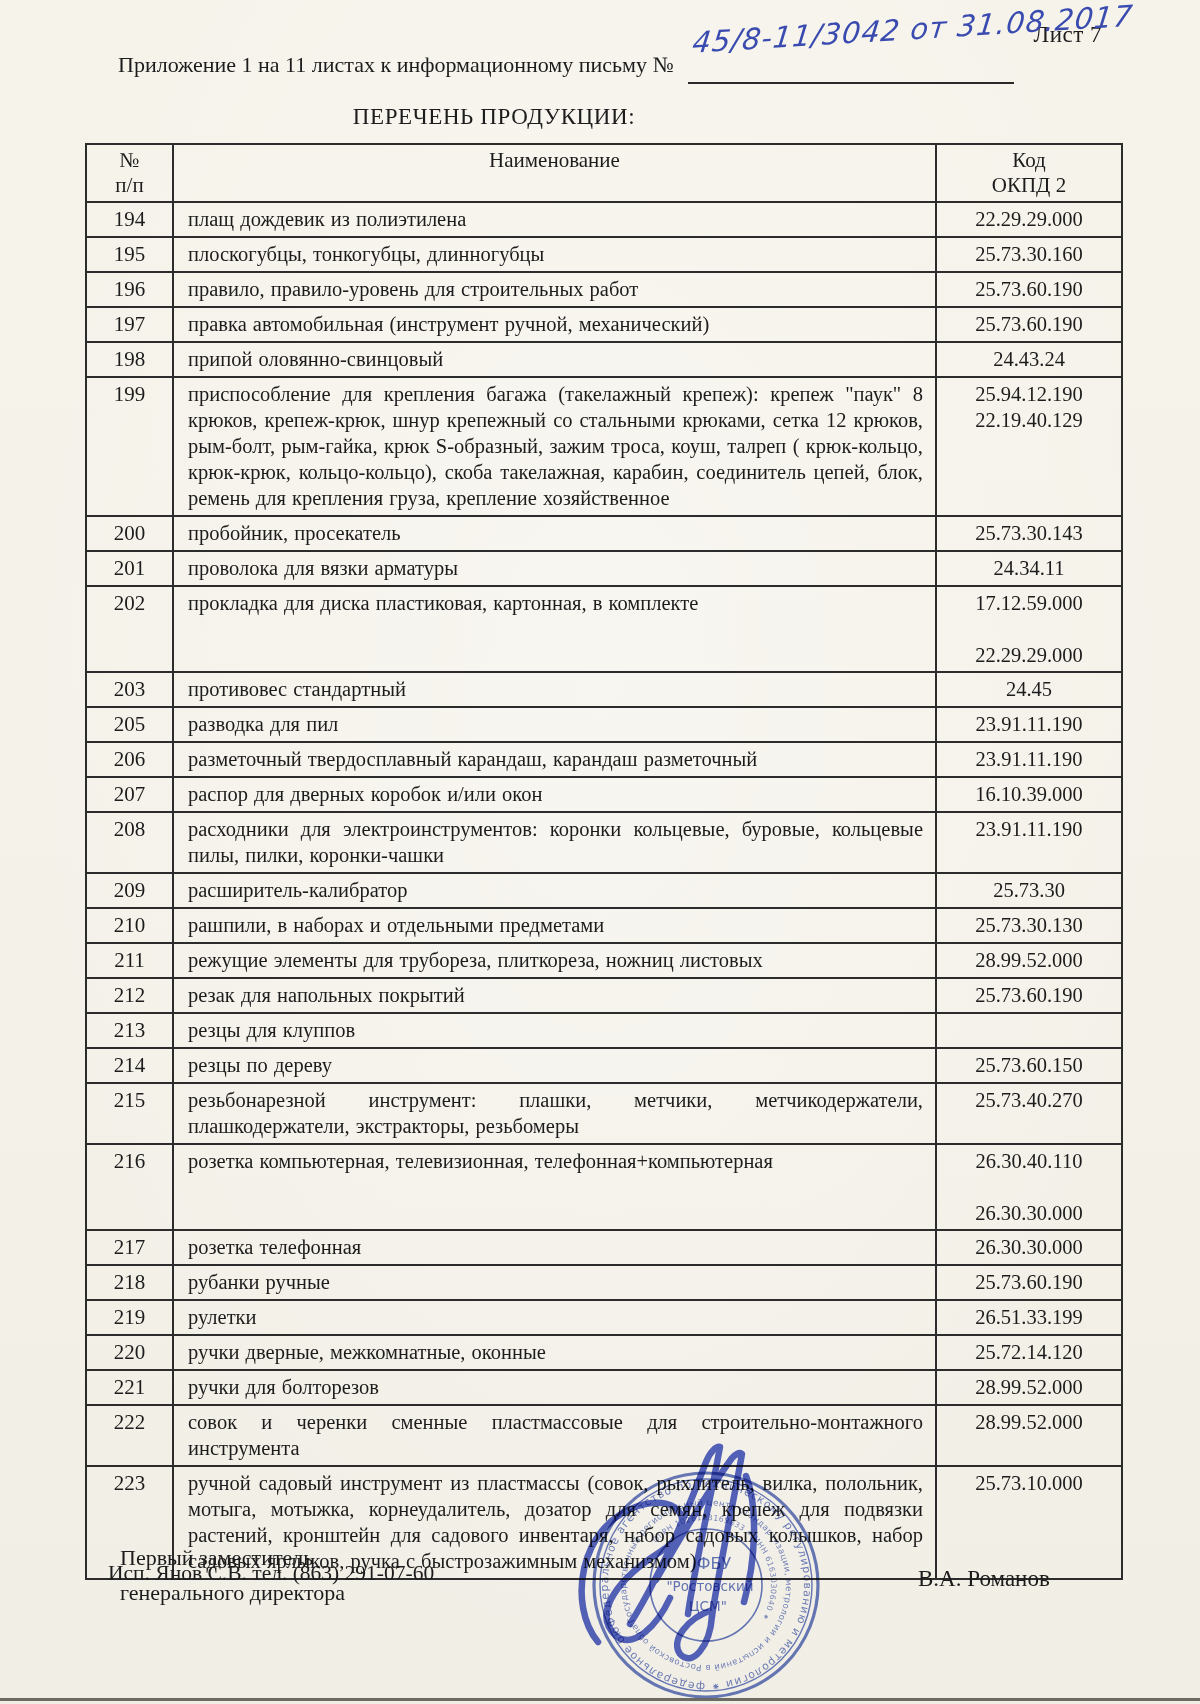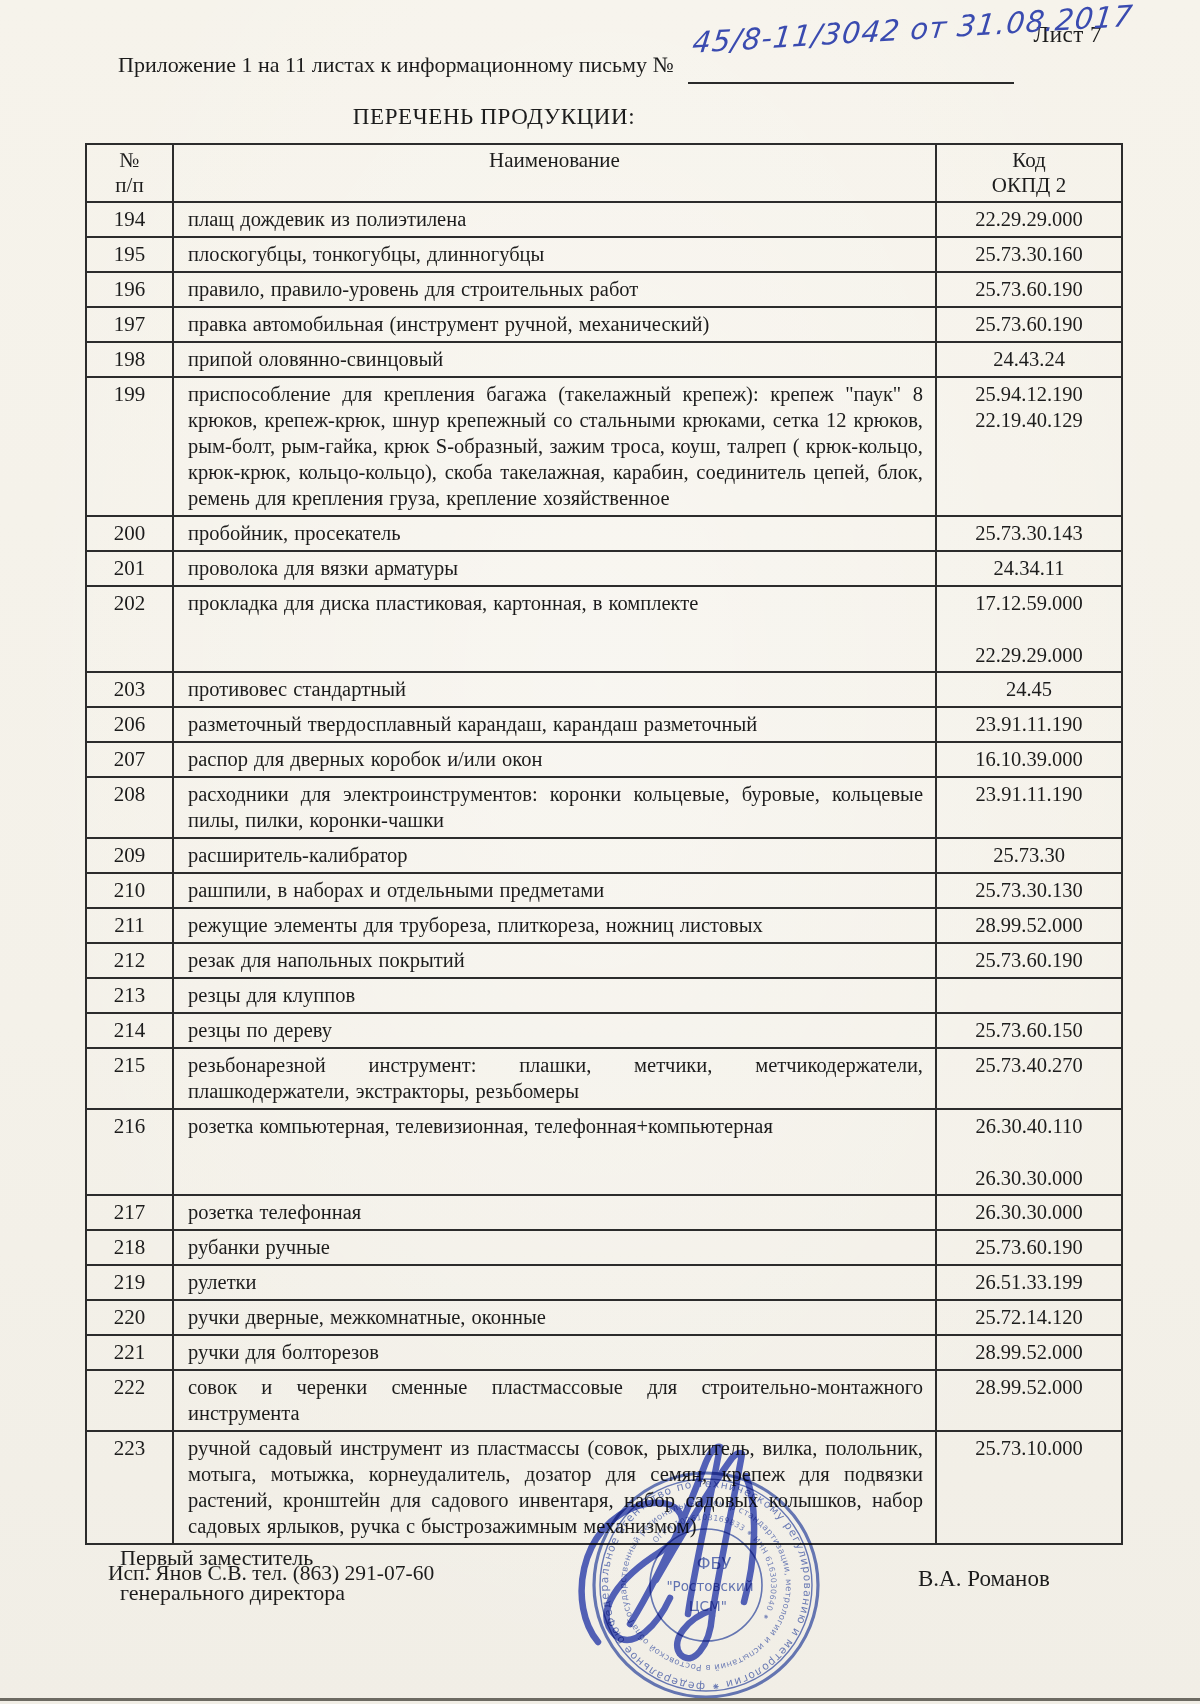--- a/index.html
+++ b/index.html
@@ -200,20 +200,27 @@
           </td>
         </tr>
         <tr>
           <td class="cell-num">203</td>
           <td class="cell-name">противовес стандартный</td>
           <td class="cell-code">
             <span class="code">24.45</span>
           </td>
         </tr>
         <tr>
+          <td class="cell-num">205</td>
+          <td class="cell-name">разводка для пил</td>
+          <td class="cell-code">
+            <span class="code">23.91.11.190</span>
+          </td>
+        </tr>
+        <tr>
           <td class="cell-num">206</td>
           <td class="cell-name">разметочный твердосплавный карандаш, карандаш разметочный</td>
           <td class="cell-code">
             <span class="code">23.91.11.190</span>
           </td>
         </tr>
         <tr>
           <td class="cell-num">207</td>
           <td class="cell-name">распор для дверных коробок и/или окон</td>
           <td class="cell-code">

